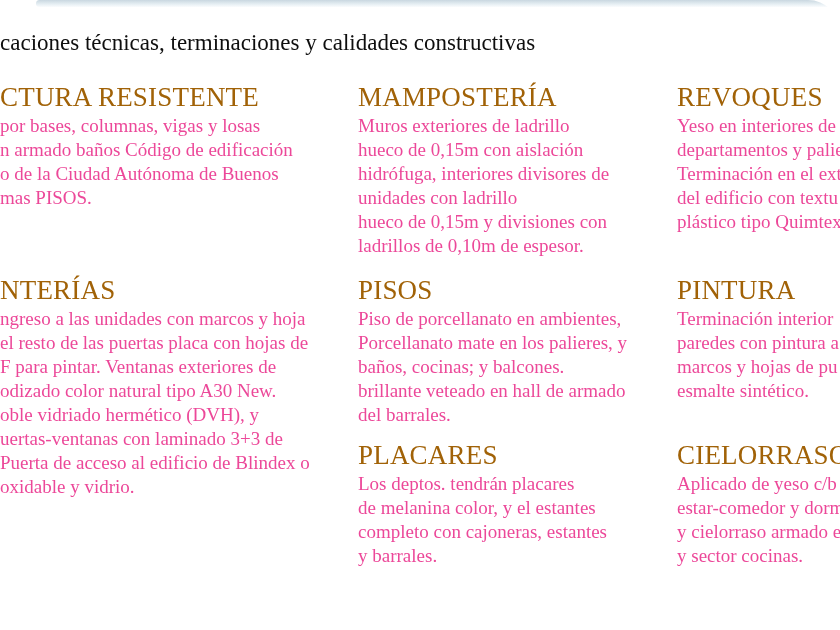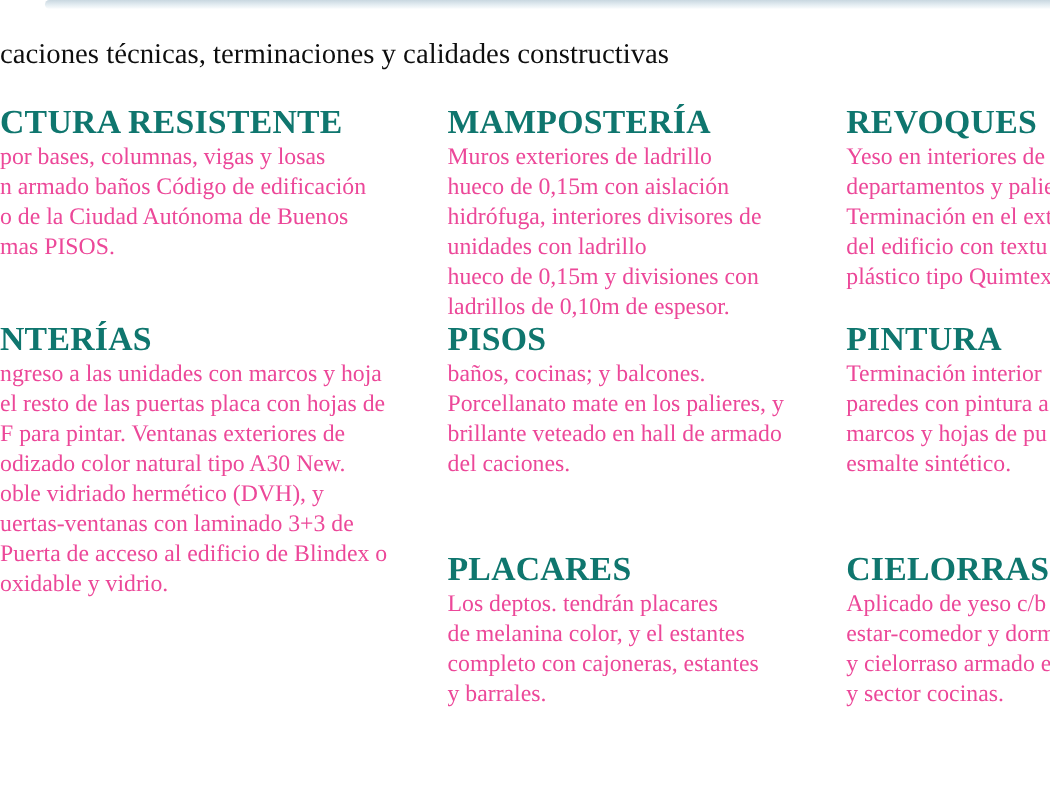--- a/index.html
+++ b/index.html
@@ -4,20 +4,21 @@
 <style>
   html, body { margin: 0; padding: 0; }
   body { background: #ffffff; }
   #page {
     position: relative;
     width: 840px;
     height: 630px;
     background: #ffffff;
     overflow: hidden;
     font-family: "Liberation Serif", serif;
+    border-radius: 32px;
   }
   .top-bar {
     position: absolute;
     top: 0;
     left: 36px;
     width: 804px;
     height: 7px;
     border-radius: 7px 0 0 7px;
     background: linear-gradient(180deg, #c9d7e0 0%, #e4edf2 55%, #fafcfd 100%);
   }
@@ -30,27 +31,27 @@
     line-height: 30px;
     color: #0e0e0e;
     white-space: nowrap;
   }
   .col { position: absolute; top: 0; }
   .col-1 { left: 0;    width: 345px; }
   .col-2 { left: 358px; width: 305px; }
   .col-3 { left: 677px; width: 300px; }
   .section { position: absolute; left: 0; right: 0; }
   .sec-row-1 { top: 82px; }
-  .sec-row-2 { top: 256px; }
+  .sec-row-2 { top: 275px; }
   .sec-row-3 { top: 440px; }
   .section-heading {
     font-size: 27px;
     line-height: 30px;
-    font-weight: bold;
-    color: #0f766e;
+    font-weight: normal;
+    color: #a16207;
     white-space: nowrap;
     letter-spacing: 0.2px;
   }
   .section-body { margin-top: 2px; }
   .body-line {
     font-size: 19px;
     line-height: 24px;
     color: #ec4899;
     white-space: nowrap;
   }
@@ -97,24 +98,25 @@
         <div class="body-line">hueco de 0,15m con aislación</div>
         <div class="body-line">hidrófuga, interiores divisores de</div>
         <div class="body-line">unidades con ladrillo</div>
         <div class="body-line">hueco de 0,15m y divisiones con</div>
         <div class="body-line">ladrillos de 0,10m de espesor.</div>
       </div>
     </div>
     <div class="section sec-row-2">
       <div class="section-heading">PISOS</div>
       <div class="section-body">
+        <div class="body-line">Piso de porcellanato en ambientes,</div>
+        <div class="body-line">Porcellanato mate en los palieres, y</div>
         <div class="body-line">baños, cocinas; y balcones.</div>
-        <div class="body-line">Porcellanato mate en los palieres, y</div>
         <div class="body-line">brillante veteado en hall de armado</div>
-        <div class="body-line">del caciones.</div>
+        <div class="body-line">del barrales.</div>
       </div>
     </div>
     <div class="section sec-row-3">
       <div class="section-heading">PLACARES</div>
       <div class="section-body">
         <div class="body-line">Los deptos. tendrán placares</div>
         <div class="body-line">de melanina color, y el estantes</div>
         <div class="body-line">completo con cajoneras, estantes</div>
         <div class="body-line">y barrales.</div>
       </div>

